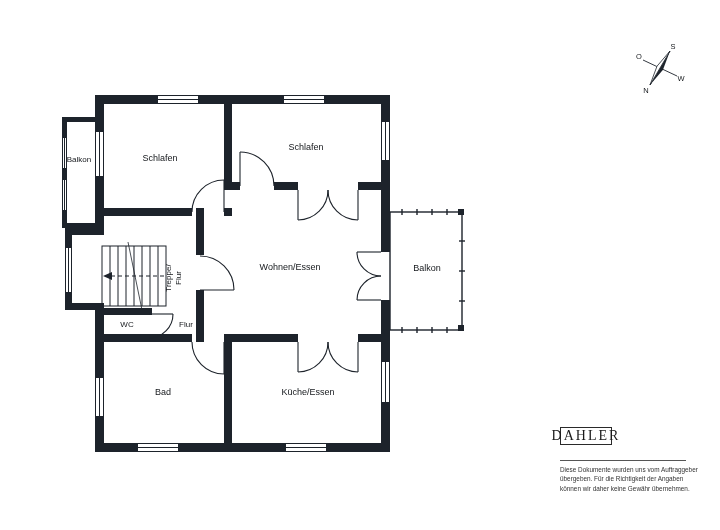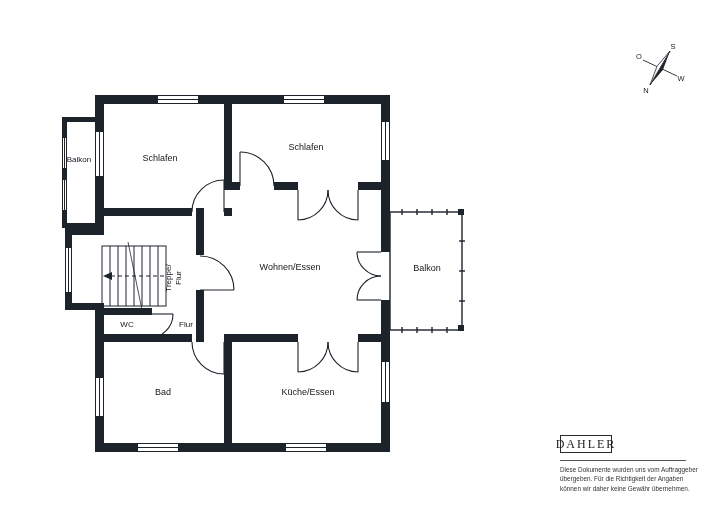--- a/index.html
+++ b/index.html
@@ -11,21 +11,21 @@
   .win-line{stroke:var(--wall,#1d232b);stroke-width:1;}
   .door{stroke:var(--wall,#1d232b);stroke-width:1.1;fill:none;}
   .thin{stroke:var(--wall,#1d232b);stroke-width:1;fill:none;}
   .rail{stroke:var(--wall,#1d232b);stroke-width:1.4;fill:none;}
   .dash{stroke:var(--wall,#1d232b);stroke-width:1;fill:none;stroke-dasharray:4 3;}
   .room-label{font-size:9px;fill:var(--text,#15181c);text-anchor:middle;}
   .small-label{font-size:8px;}
   .compass-letter{font-size:7.5px;fill:#15181c;text-anchor:middle;}
   .logo-box{position:absolute;left:560px;top:427px;width:50px;height:16px;border:1px solid #2a2a2a;
             display:flex;align-items:center;justify-content:center;
-            font-family:"Liberation Serif",serif;font-size:12px;letter-spacing:2px;color:#1a1a1a;margin-top:8px;}
+            font-family:"Liberation Serif",serif;font-size:14px;letter-spacing:2px;color:#1a1a1a;}
   .rule{position:absolute;left:560px;top:460px;width:126px;height:1px;background:#555;}
   .disclaimer{position:absolute;left:560px;top:465px;width:140px;font-size:6.4px;line-height:1.45;color:#333;}
 </style>
 </head>
 <body>
 
 <div class="canvas">
 
 <svg width="720" height="530" viewBox="0 0 720 530">
 

